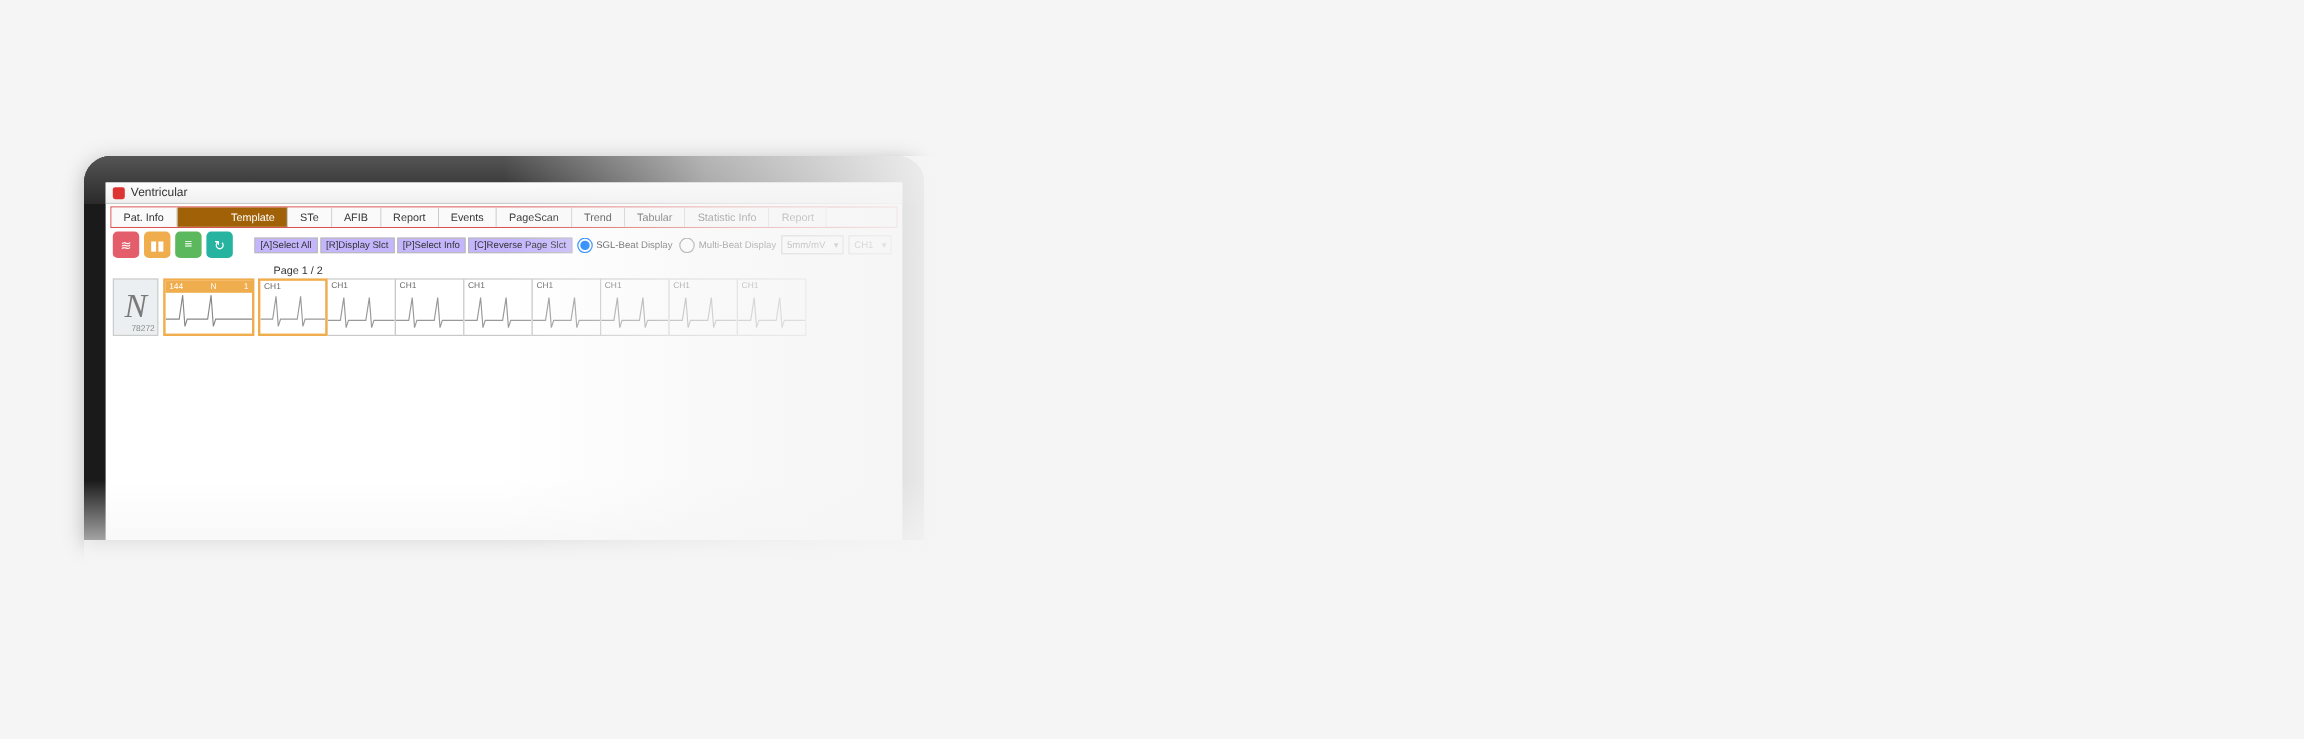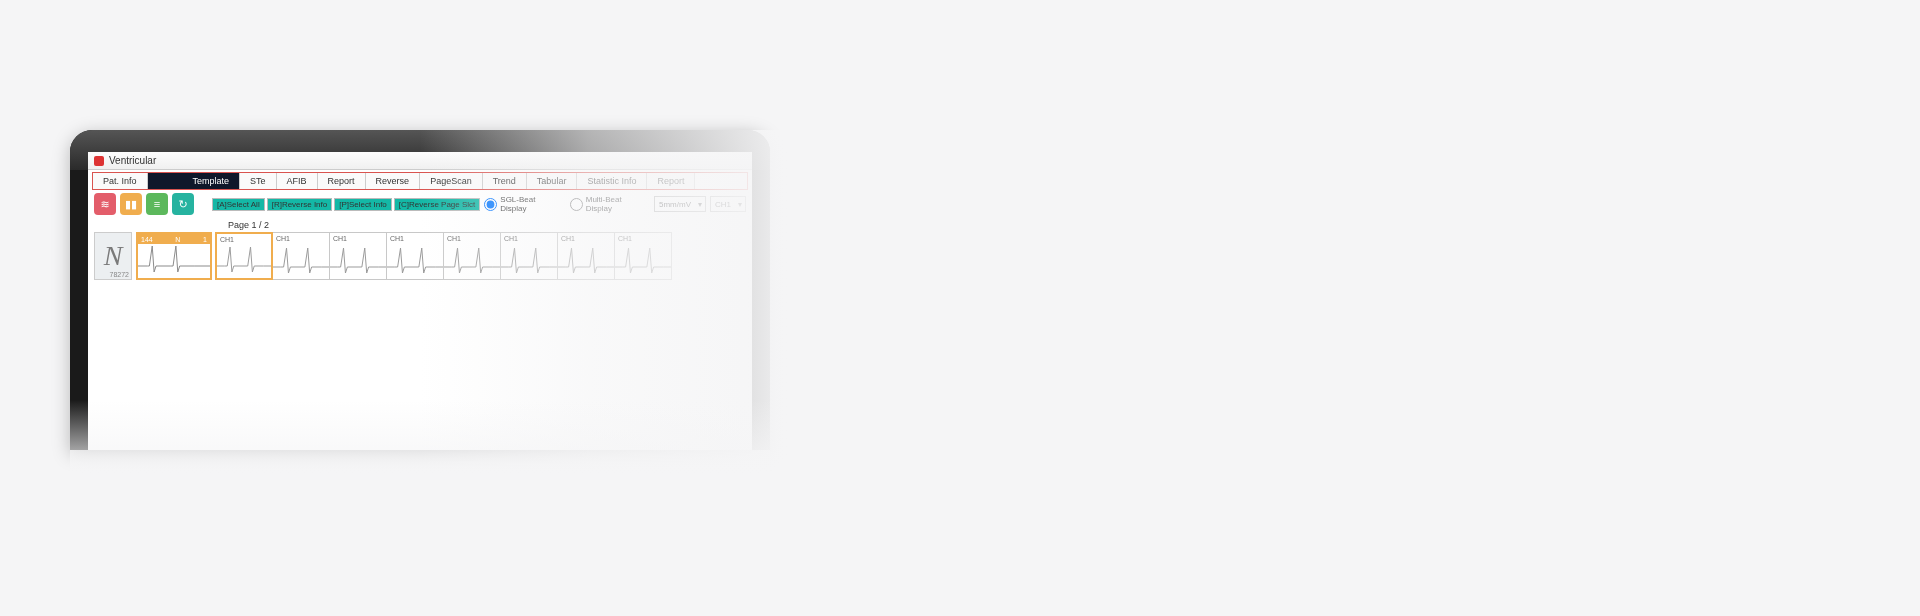--- a/index.html
+++ b/index.html
@@ -65,21 +65,21 @@
     flex: 0 0 auto;
     padding: 2px 10px;
     border-right: 1px solid #ccc;
     font-size: 9px;
     display: flex;
     align-items: center;
     cursor: pointer;
     background: #fafafa;
   }
   .tab.active {
-    background: #0f172a;
+    background: #a16207;
     color: #fff;
     padding-left: 45px;
   }
   .toolbar {
     display: flex;
     align-items: center;
     gap: 4px;
     padding: 4px 6px;
     height: 28px;
     flex-wrap: nowrap;
@@ -95,21 +95,21 @@
     cursor: pointer;
   }
   .tool-btn.red { background: #e35d6a; }
   .tool-btn.orange { background: #f0ad4e; }
   .tool-btn.green { background: #5cb85c; }
   .tool-btn.teal { background: #26b3a0; }
   .kbd-action {
     border: 1px solid #bbb;
     padding: 1px 4px;
     font-size: 8px;
-    background: #14b8a6;
+    background: #c4b5fd;
     cursor: pointer;
     white-space: nowrap;
   }
   .radio-group {
     display: flex;
     align-items: center;
     gap: 6px;
     font-size: 8px;
   }
   .radio-group label { display: flex; align-items: center; gap: 3px; cursor: pointer; }
@@ -244,39 +244,39 @@
       <div class="app-dot"></div>
       <span>Ventricular</span>
     </div>
 
     <div class="tab-row" id="tab-row">
         <div class="tab">Pat. Info</div>
         <div class="tab active">Template</div>
         <div class="tab">STe</div>
         <div class="tab">AFIB</div>
         <div class="tab">Report</div>
-        <div class="tab">Reverse</div>
+        <div class="tab">Events</div>
         <div class="tab">PageScan</div>
         <div class="tab">Trend</div>
         <div class="tab">Tabular</div>
         <div class="tab">Statistic Info</div>
         <div class="tab">Report</div>
       </div>
 
     <div class="toolbar">
       <div id="tool-btns" style="display:flex;gap:4px;">
           <div class="tool-btn red">≋</div>
           <div class="tool-btn orange">▮▮</div>
           <div class="tool-btn green">≡</div>
           <div class="tool-btn teal">↻</div>
         </div>
       <div style="width:10px"></div>
       <div id="kbd-actions" style="display:flex;gap:2px;">
           <div class="kbd-action">[A]Select All</div>
-          <div class="kbd-action">[R]Reverse Info</div>
+          <div class="kbd-action">[R]Display Slct</div>
           <div class="kbd-action">[P]Select Info</div>
           <div class="kbd-action">[C]Reverse Page Slct</div>
         </div>
       <div class="radio-group" id="radio-group">
           <label>
             <input type="radio" name="dm" checked="" style="">
             <span>SGL-Beat Display</span>
           </label>
           <label>
             <input type="radio" name="dm" style="">

